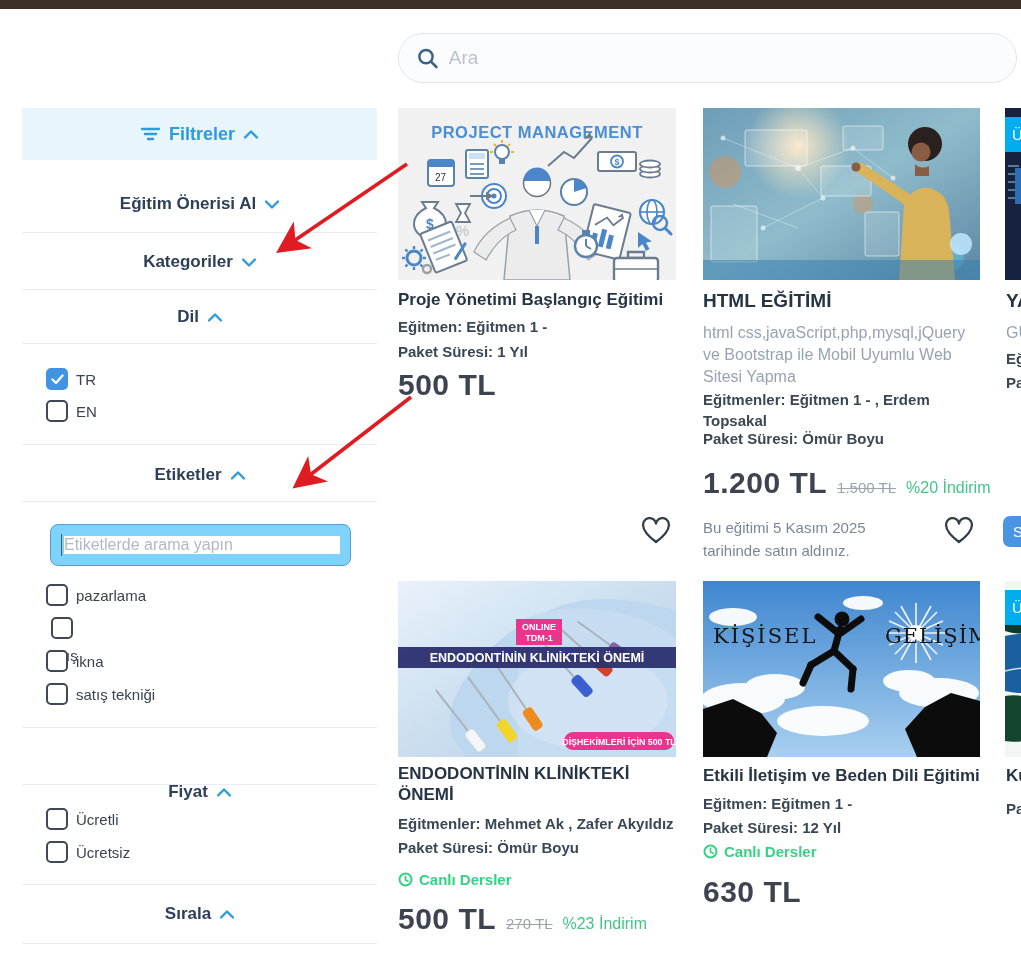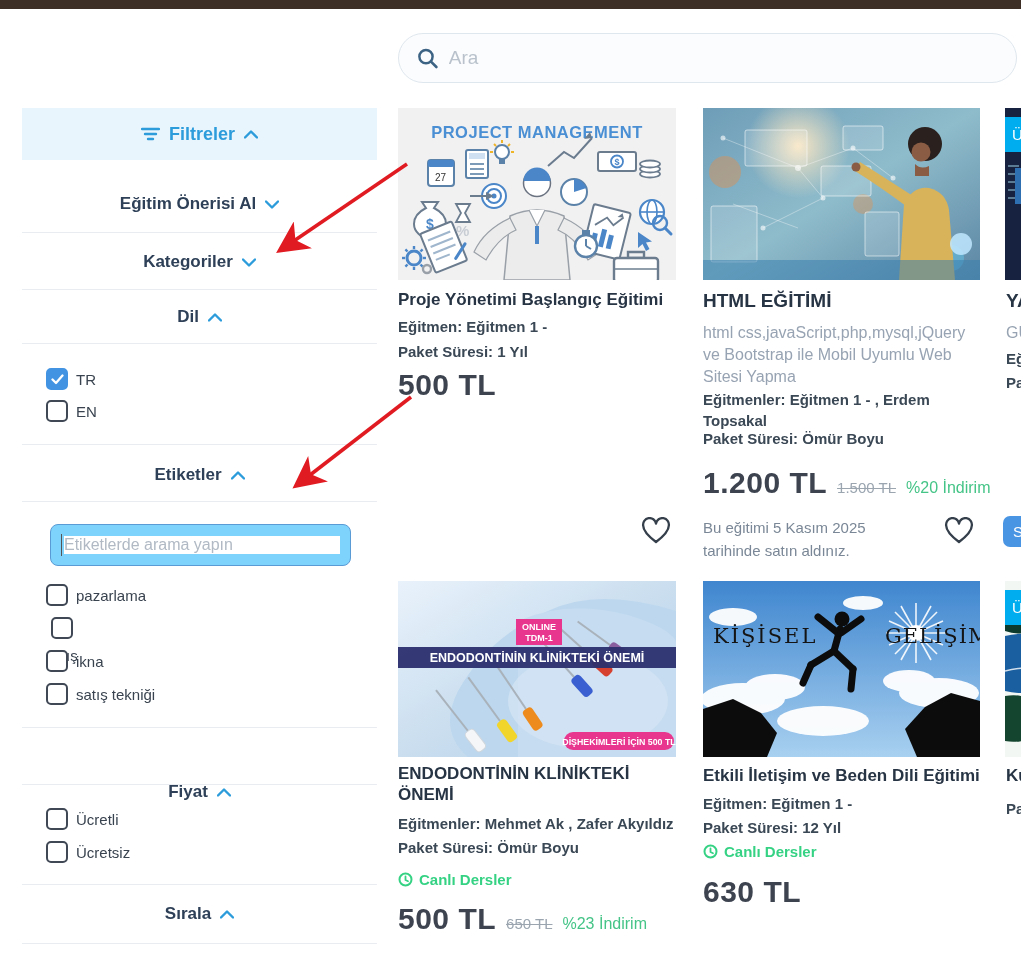--- a/index.html
+++ b/index.html
@@ -460,21 +460,21 @@
   <div class="meta abs" style="left:398px; top:839px;">Paket Süresi: Ömür Boyu</div>
   <div class="live abs" style="left:398px; top:871px;">
     <svg width="15" height="15" viewBox="0 0 15 15">
       <circle cx="7.5" cy="7.5" r="6" fill="none" stroke="#35d284" stroke-width="2"></circle>
       <polyline points="7.5,4.5 7.5,8 10,9.2" fill="none" stroke="#35d284" stroke-width="1.8" stroke-linecap="round"></polyline>
     </svg>
     <span>Canlı Dersler</span>
   </div>
   <div class="price-row abs" style="left:398px; top:902px;">
     <span class="price-big">500 TL</span>
-    <span class="price-old">650 TL</span>
+    <span class="price-old">270 TL</span>
     <span class="discount">%23 İndirim</span>
   </div>
 
   <div class="card-img abs" style="left:703px; top:581px; width:277px; height:176px;">
     <svg width="277" height="176" viewBox="0 0 277 176">
       <defs>
         <linearGradient id="g-sky" x1="0" y1="0" x2="0" y2="1">
           <stop offset="0" stop-color="#3f86cf"></stop>
             <stop offset="1" stop-color="#a8d0f0"></stop>
         </linearGradient>

